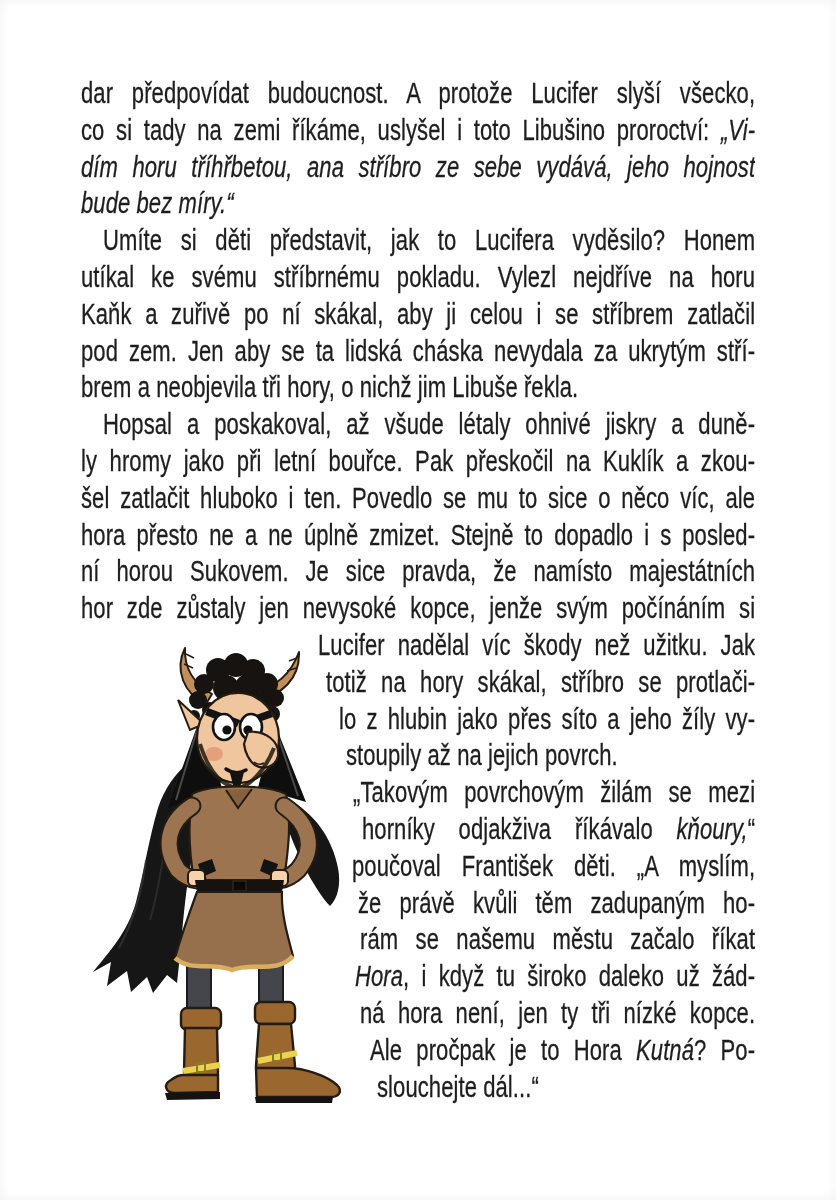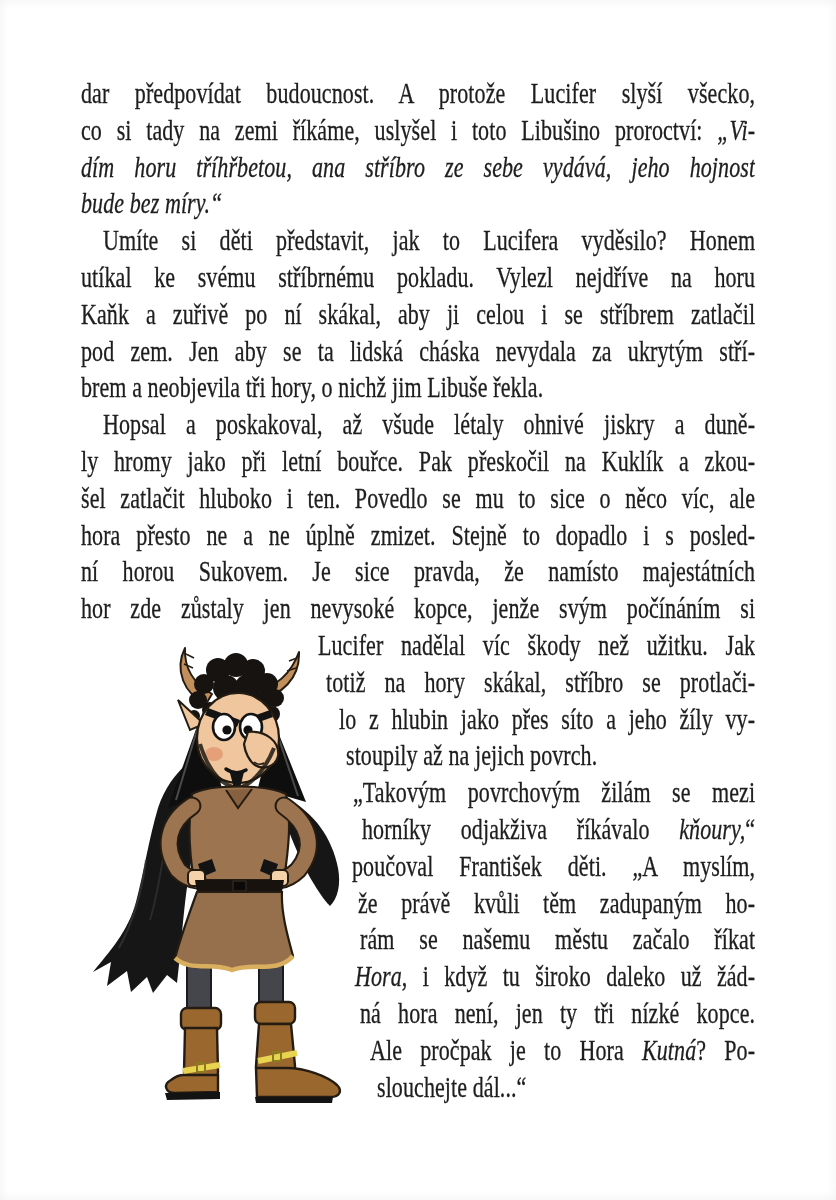--- a/index.html
+++ b/index.html
@@ -1,18 +1,18 @@
 <!DOCTYPE html>
 <html><head>
 <meta charset="utf-8">
 <style>
   html,body{margin:0;padding:0;background:#ffffff;}
   .page{
     position:relative;width:836px;height:1200px;margin:0 auto;overflow:hidden;
-    background:#ffffff;font-family:Liberation Serif, serif;
+    background:#ffffff;font-family:Liberation Sans, sans-serif;
     box-shadow:inset 0 0 12px rgba(0,0,0,0.06);
   }
   .textcol{
     position:absolute;left:81px;top:75px;width:887px;
     transform:scaleX(0.76);transform-origin:0 0;
     font-size:29px;line-height:36.8px;color:#1e1e1e;
     letter-spacing:0.1px;
     -webkit-text-stroke:0.3px #1e1e1e;
   }
   .line{

